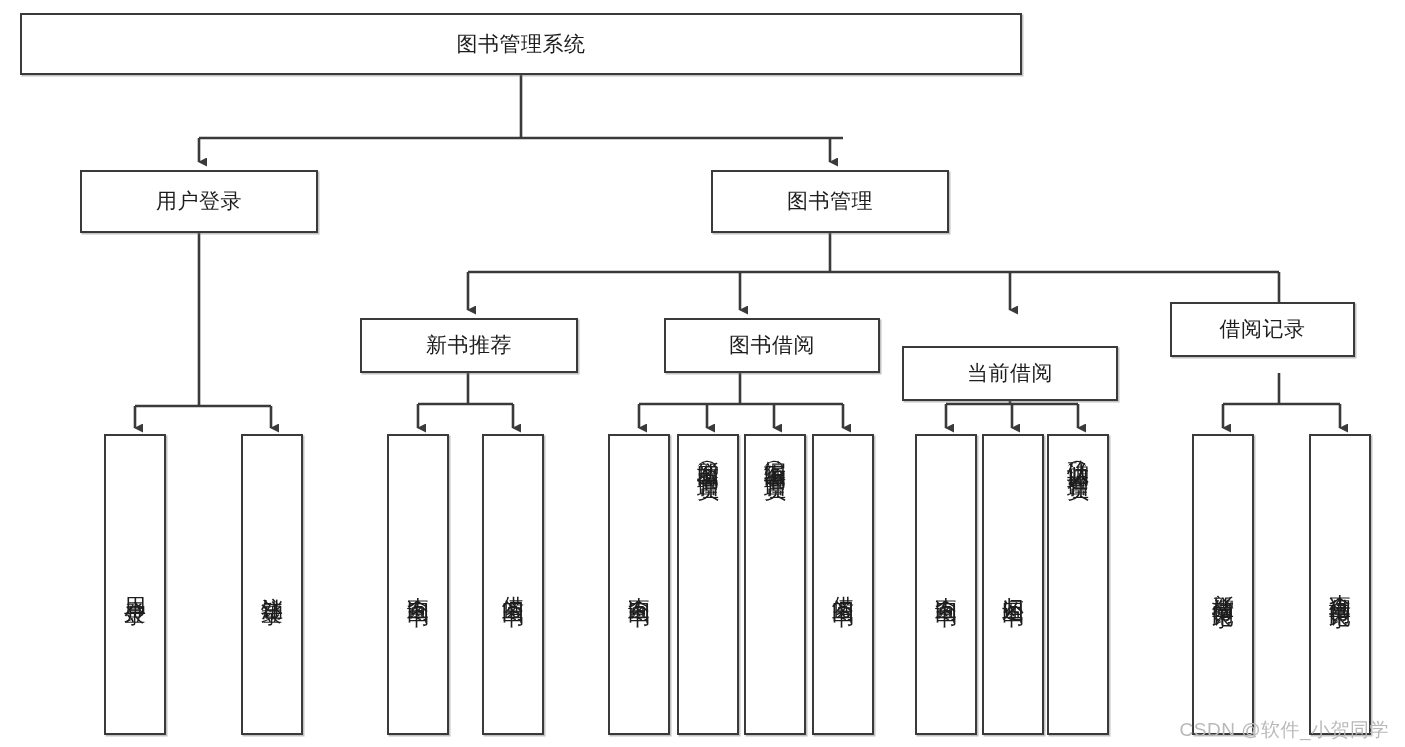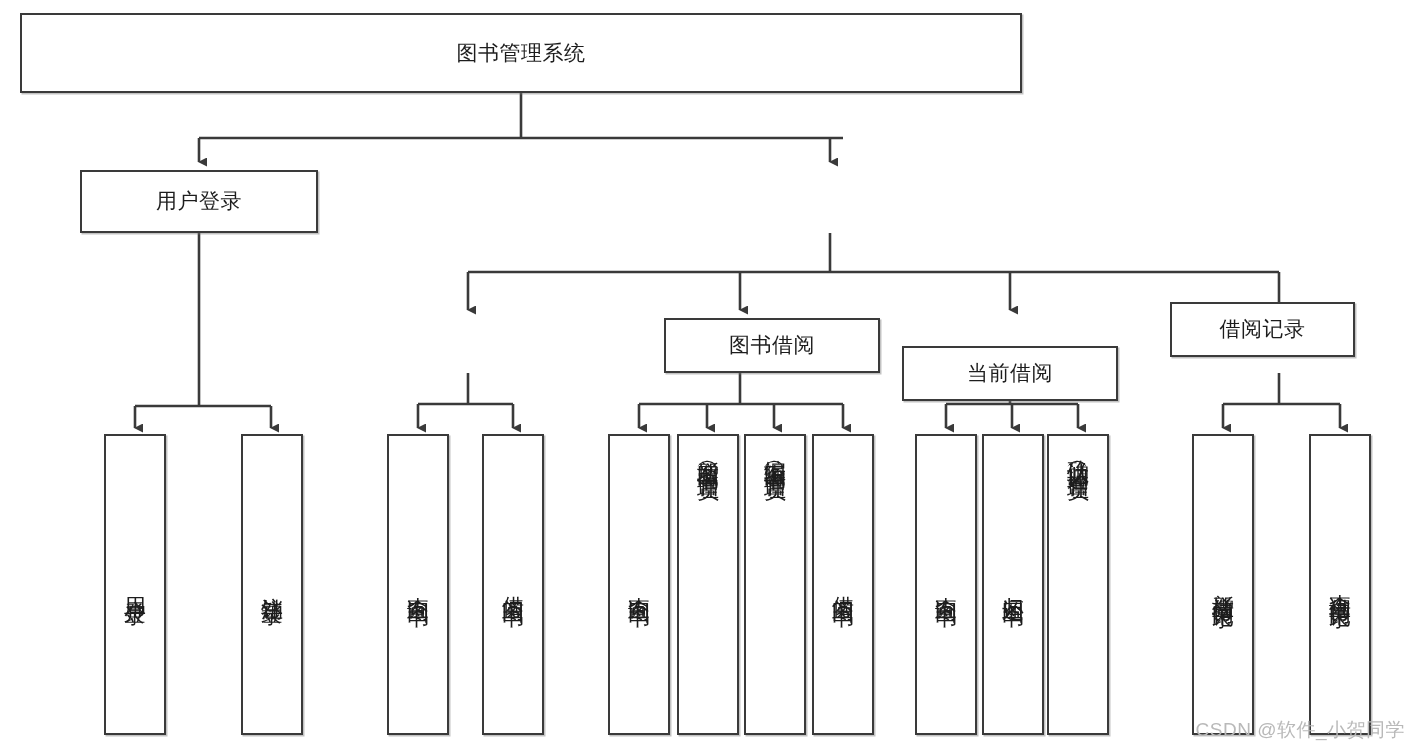--- a/index.html
+++ b/index.html
@@ -59,21 +59,21 @@
   }
   .node-box.vertical.mid .node-label {
     margin-top: auto;
     margin-bottom: auto;
   }
   .node-box.vertical.top .node-label {
     margin-top: 6px;
   }
   #watermark {
     position: absolute;
-    right: 0;
+    right: 16px;
     bottom: 4px;
     color: #b9b9b9;
     font-size: 19px;
     letter-spacing: 0.5px;
     white-space: nowrap;
     pointer-events: none;
   }
 </style>
 </head>
 <body>
@@ -123,28 +123,34 @@
       <path d="M1012,404 L1012,428" marker-end="url(#arrowhead)"></path>
       <path d="M1078,404 L1078,428" marker-end="url(#arrowhead)"></path>
 
       <path d="M1279,373 L1279,404"></path>
       <path d="M1223,404 L1340,404"></path>
       <path d="M1223,404 L1223,428" marker-end="url(#arrowhead)"></path>
       <path d="M1340,404 L1340,428" marker-end="url(#arrowhead)"></path>
     </g>
   </svg>
 
-  <div class="node-box" style="left:20px; top:13px; width:1002px; height:80px;">
+  <div class="node-box" style="left:20px; top:13px; width:1002px; height:62px;">
     <span class="node-label">图书管理系统</span>
   </div>
 
   <div class="node-box" style="left:80px; top:170px; width:238px; height:63px;">
     <span class="node-label">用户登录</span>
   </div>
-
+  <div class="node-box" style="left:711px; top:170px; width:238px; height:63px;">
+    <span class="node-label">图书管理</span>
+  </div>
+
+  <div class="node-box" style="left:360px; top:318px; width:218px; height:55px;">
+    <span class="node-label">新书推荐</span>
+  </div>
   <div class="node-box" style="left:664px; top:318px; width:216px; height:55px;">
     <span class="node-label">图书借阅</span>
   </div>
   <div class="node-box" style="left:902px; top:318px; width:216px; height:55px;margin-top:28px;">
     <span class="node-label">当前借阅</span>
   </div>
   <div class="node-box" style="left:1170px; top:302px; width:185px; height:55px;">
     <span class="node-label">借阅记录</span>
   </div>
 

